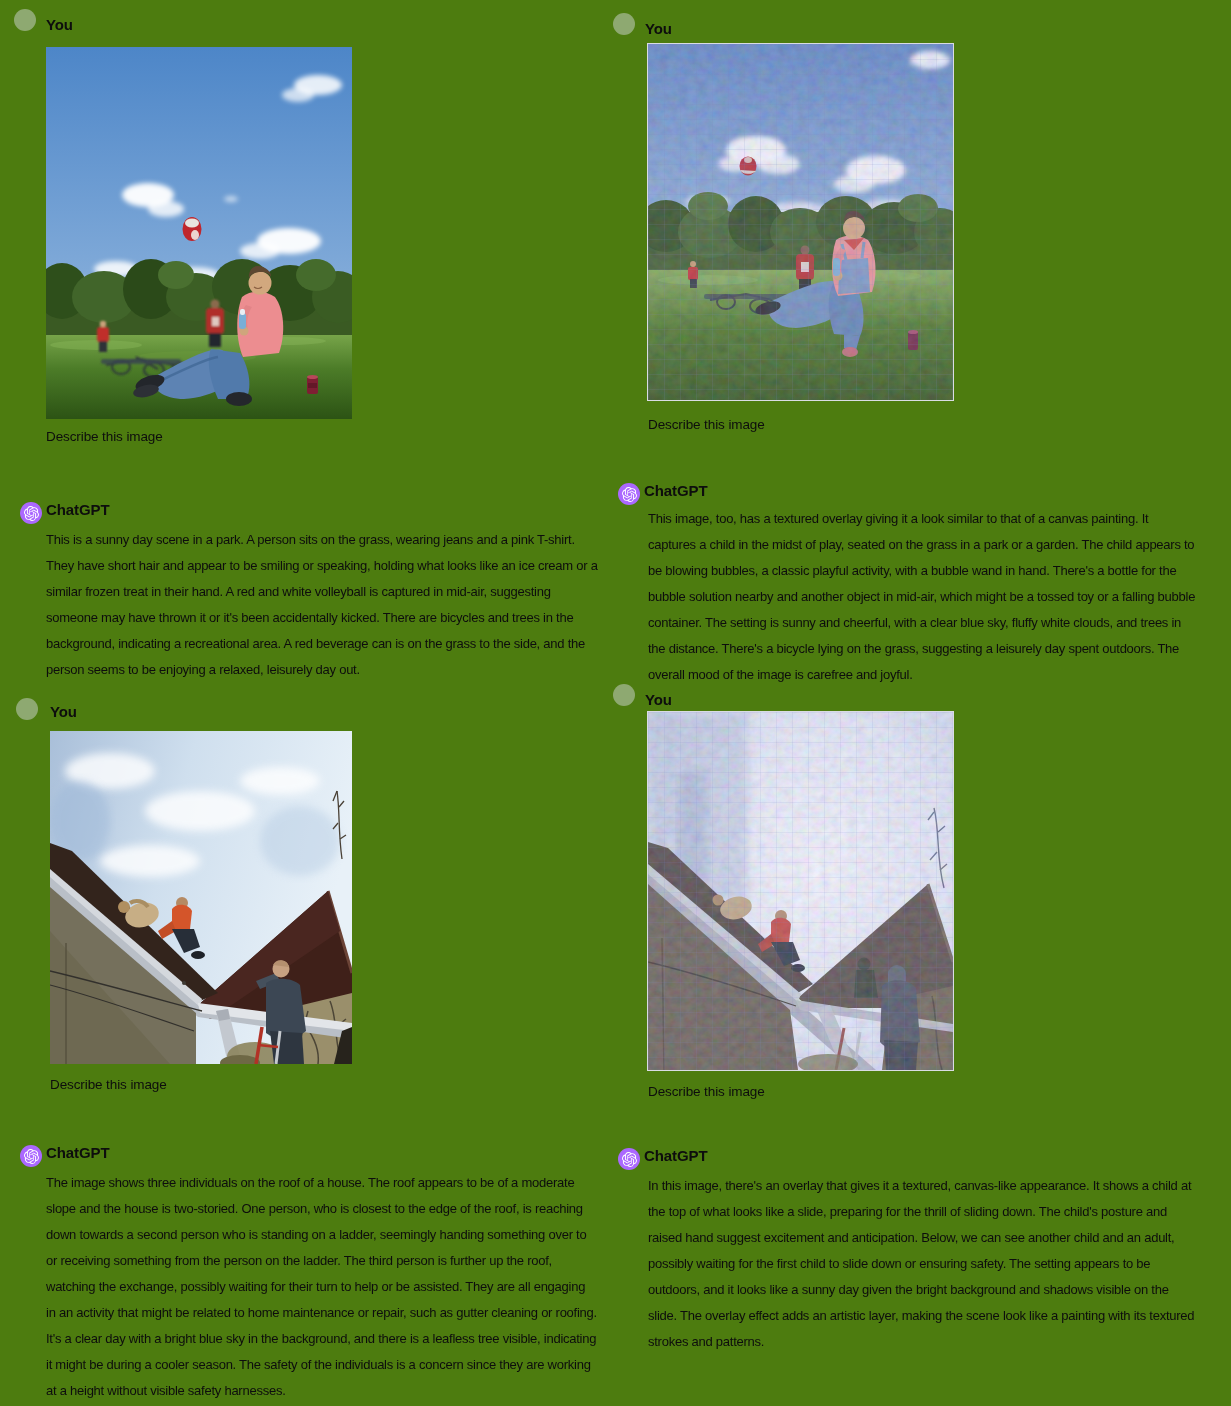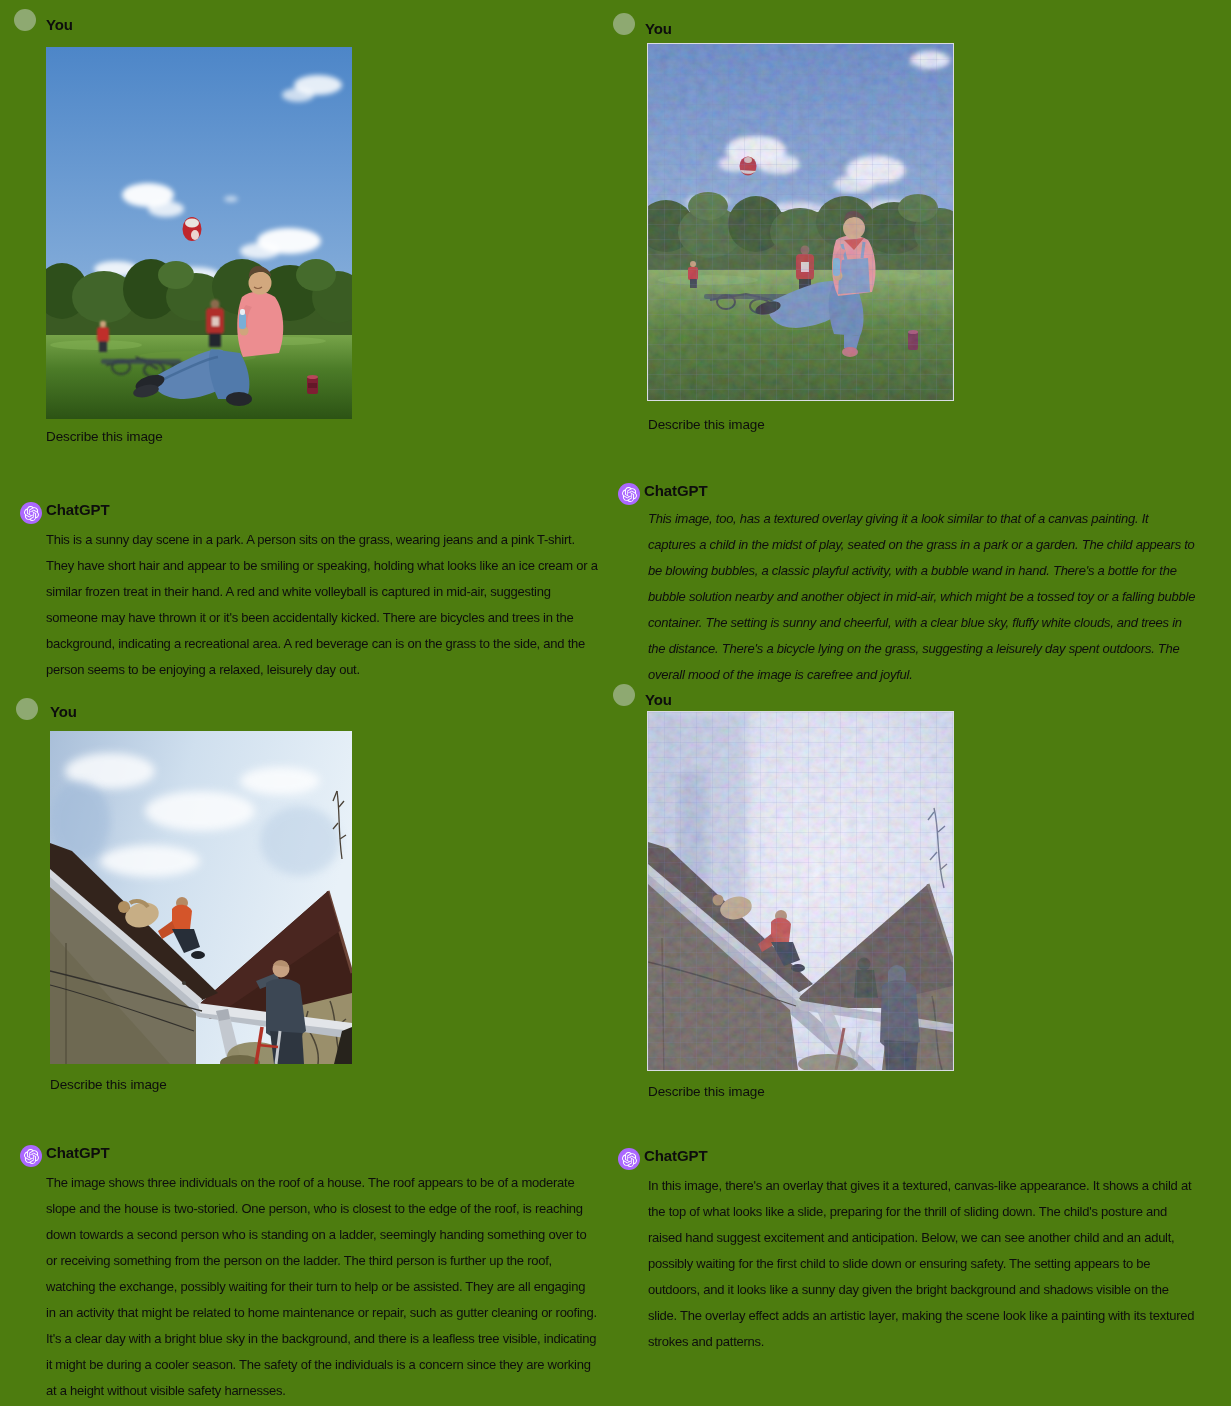--- a/index.html
+++ b/index.html
@@ -1,21 +1,21 @@
 <!DOCTYPE html>
 <html><head>
 <meta charset="utf-8">
 <style>
   html,body { margin:0; padding:0; background:#ffffff; }
   body { font-family:"Liberation Sans", sans-serif; color:#0d0d0d; }
   .canvas { position:relative; width:1231px; height:1406px; background:#4d7c0f; overflow:hidden; }
   .role { position:absolute; font-weight:700; font-size:15px; letter-spacing:-0.1px; white-space:nowrap; }
   .prompt { position:absolute; font-size:13.5px; letter-spacing:-0.1px; white-space:nowrap; }
   .para { position:absolute; font-size:13px; line-height:26px; letter-spacing:-0.25px; }
-  .para.clip { overflow:hidden;font-style:italic; }
+  .para.clip { overflow:hidden; }
   .msg-img { position:absolute; overflow:hidden; background:#dfe6ee; }
   .msg-img svg { display:block; width:100%; height:100%; }
   .msg-img.bordered { outline:1px solid #d9dce3; }
   .gpt-avatar { position:absolute; width:22px; height:22px; border-radius:50%;
                 display:flex; align-items:center; justify-content:center; }
   .gpt-avatar svg { width:15px; height:15px; }
   .user-avatar { position:absolute; width:22px; height:22px; border-radius:50%;
                  background:#dde1e8; opacity:0.45; }
 </style>
 </head>

